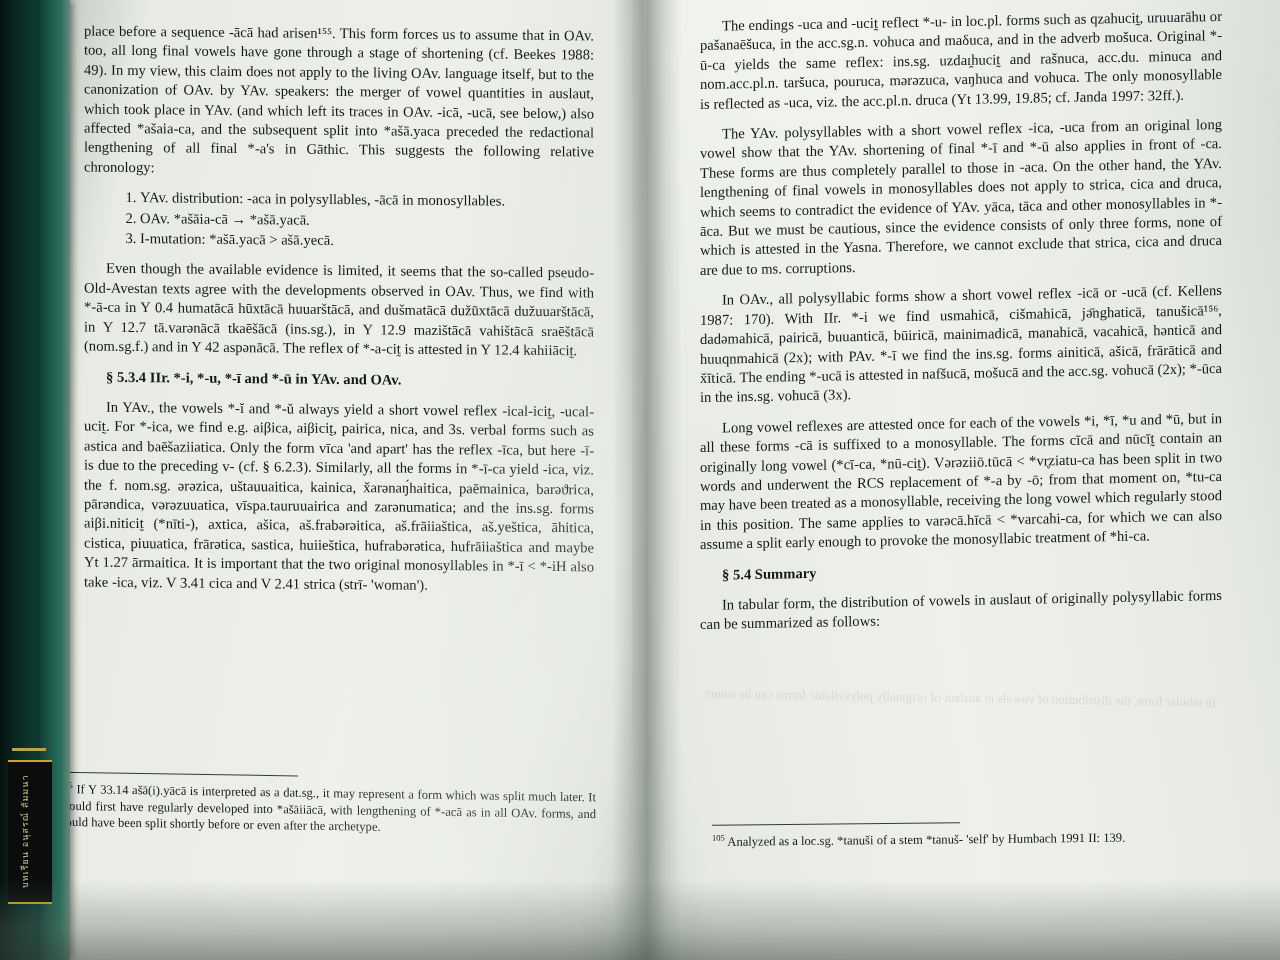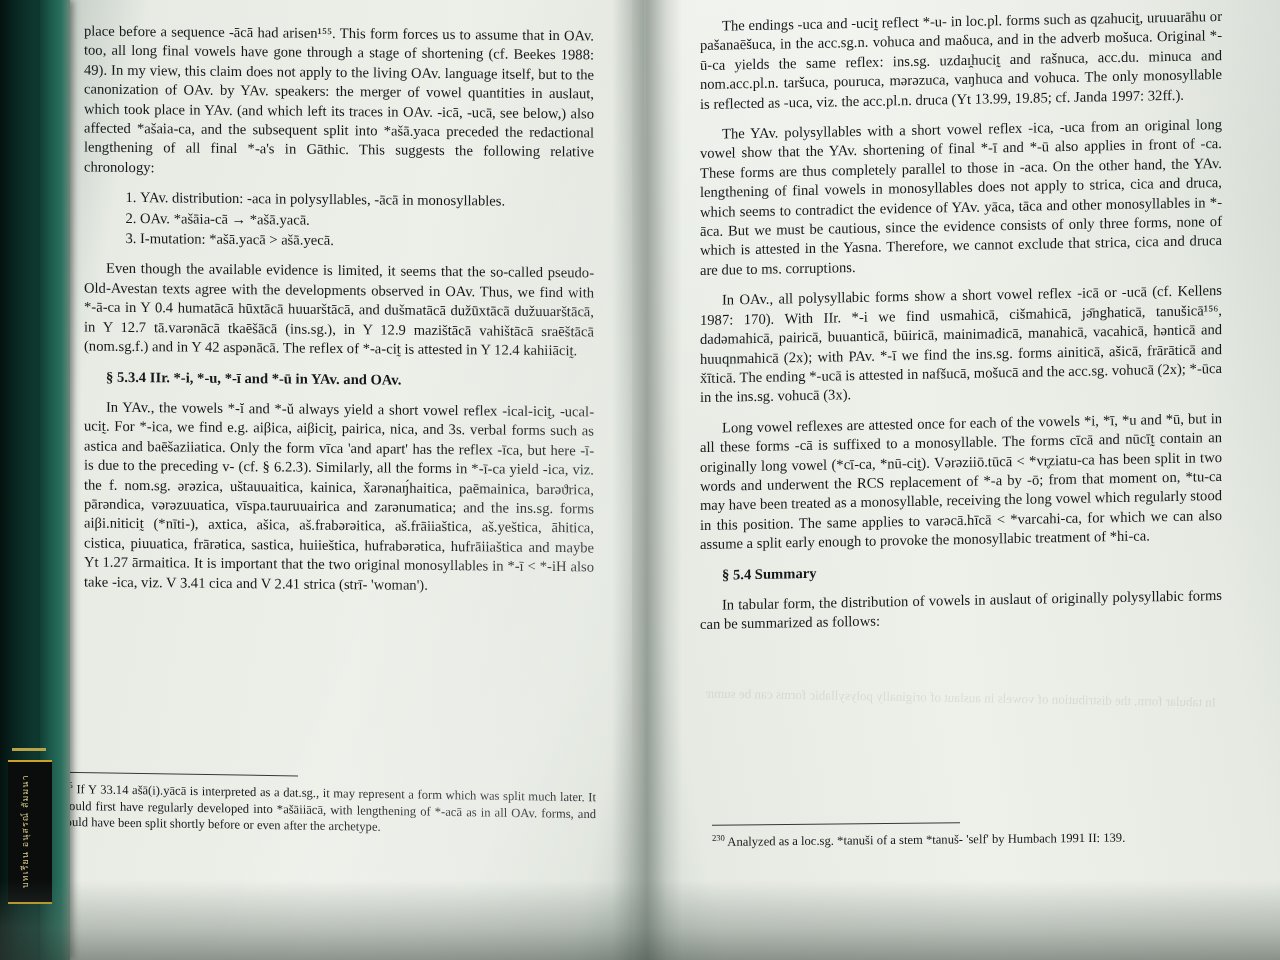--- a/index.html
+++ b/index.html
@@ -264,21 +264,21 @@
     <p>In tabular form, the distribution of vowels in auslaut of originally polysyllabic forms can be summarized as follows:</p>
   </div>
 
   <div class="showthrough">
     <span>In tabular form, the distribution of vowels in auslaut of originally polysyllabic forms can be summarized as follows:</span>
   </div>
 
   <div id="right-footnotes">
     <div class="note-rule"></div>
     <p class="footnote">
-      <sup>230</sup>
+      <sup>105</sup>
       <span>Analyzed as a loc.sg. *tanuši of a stem *tanuš- 'self' by Humbach 1991 II: 139.</span>
     </p>
   </div>
 
   <div class="spine-outer"></div>
   <div class="spine-inner"></div>
   <div class="spine-tick"></div>
   <div class="spine-label">
     <span>บทเรียน อนุสรณ์ สัมมนา</span>
   </div>

